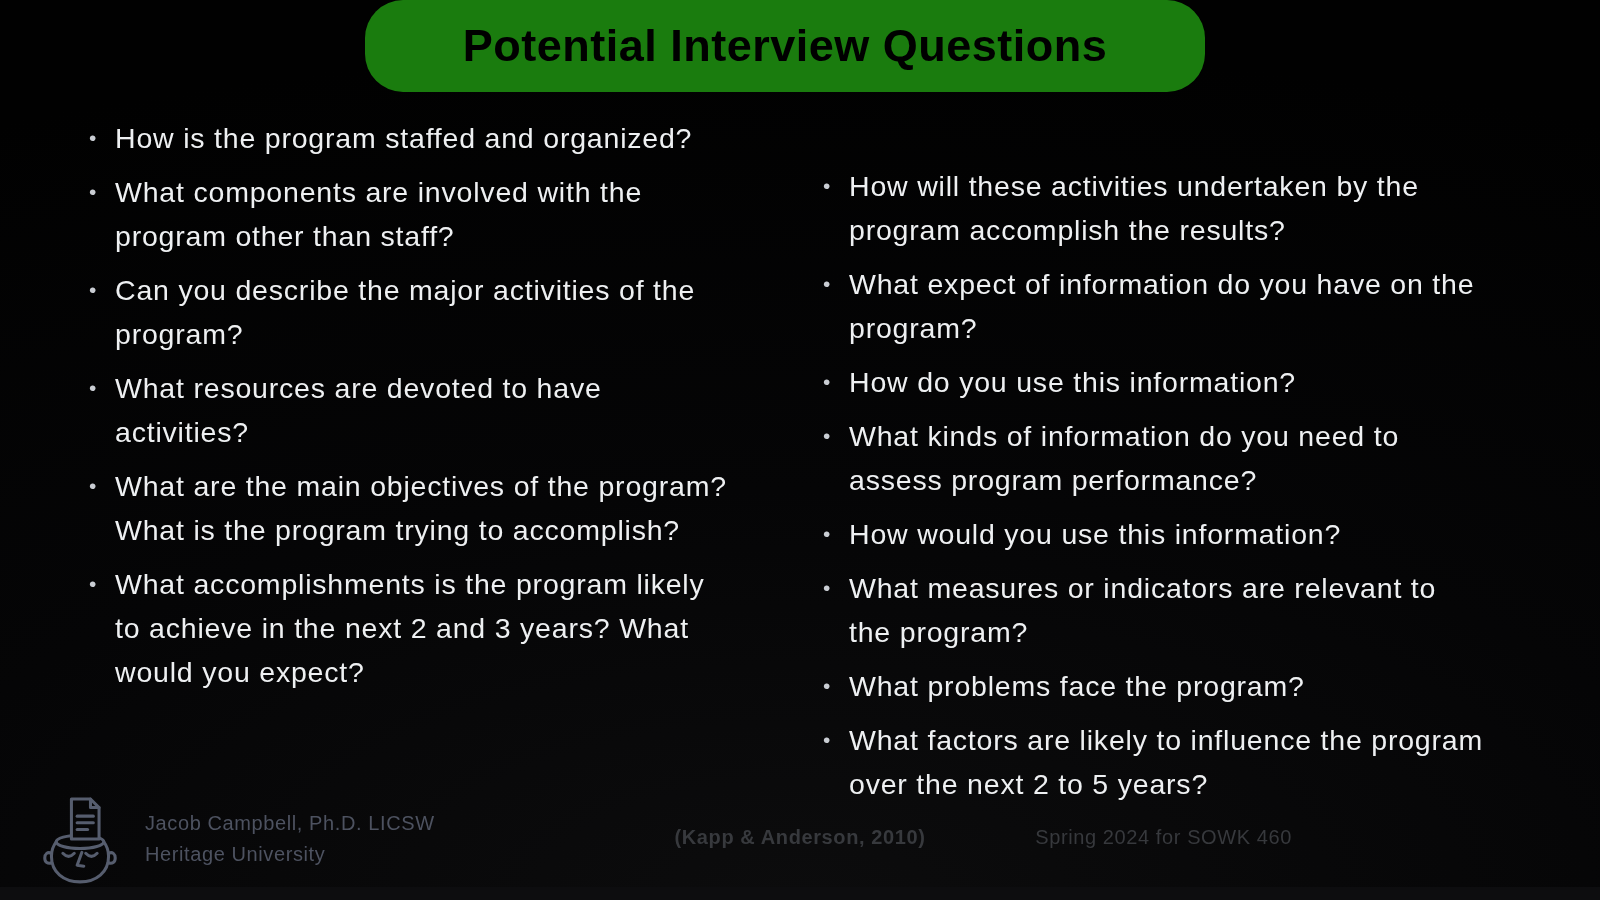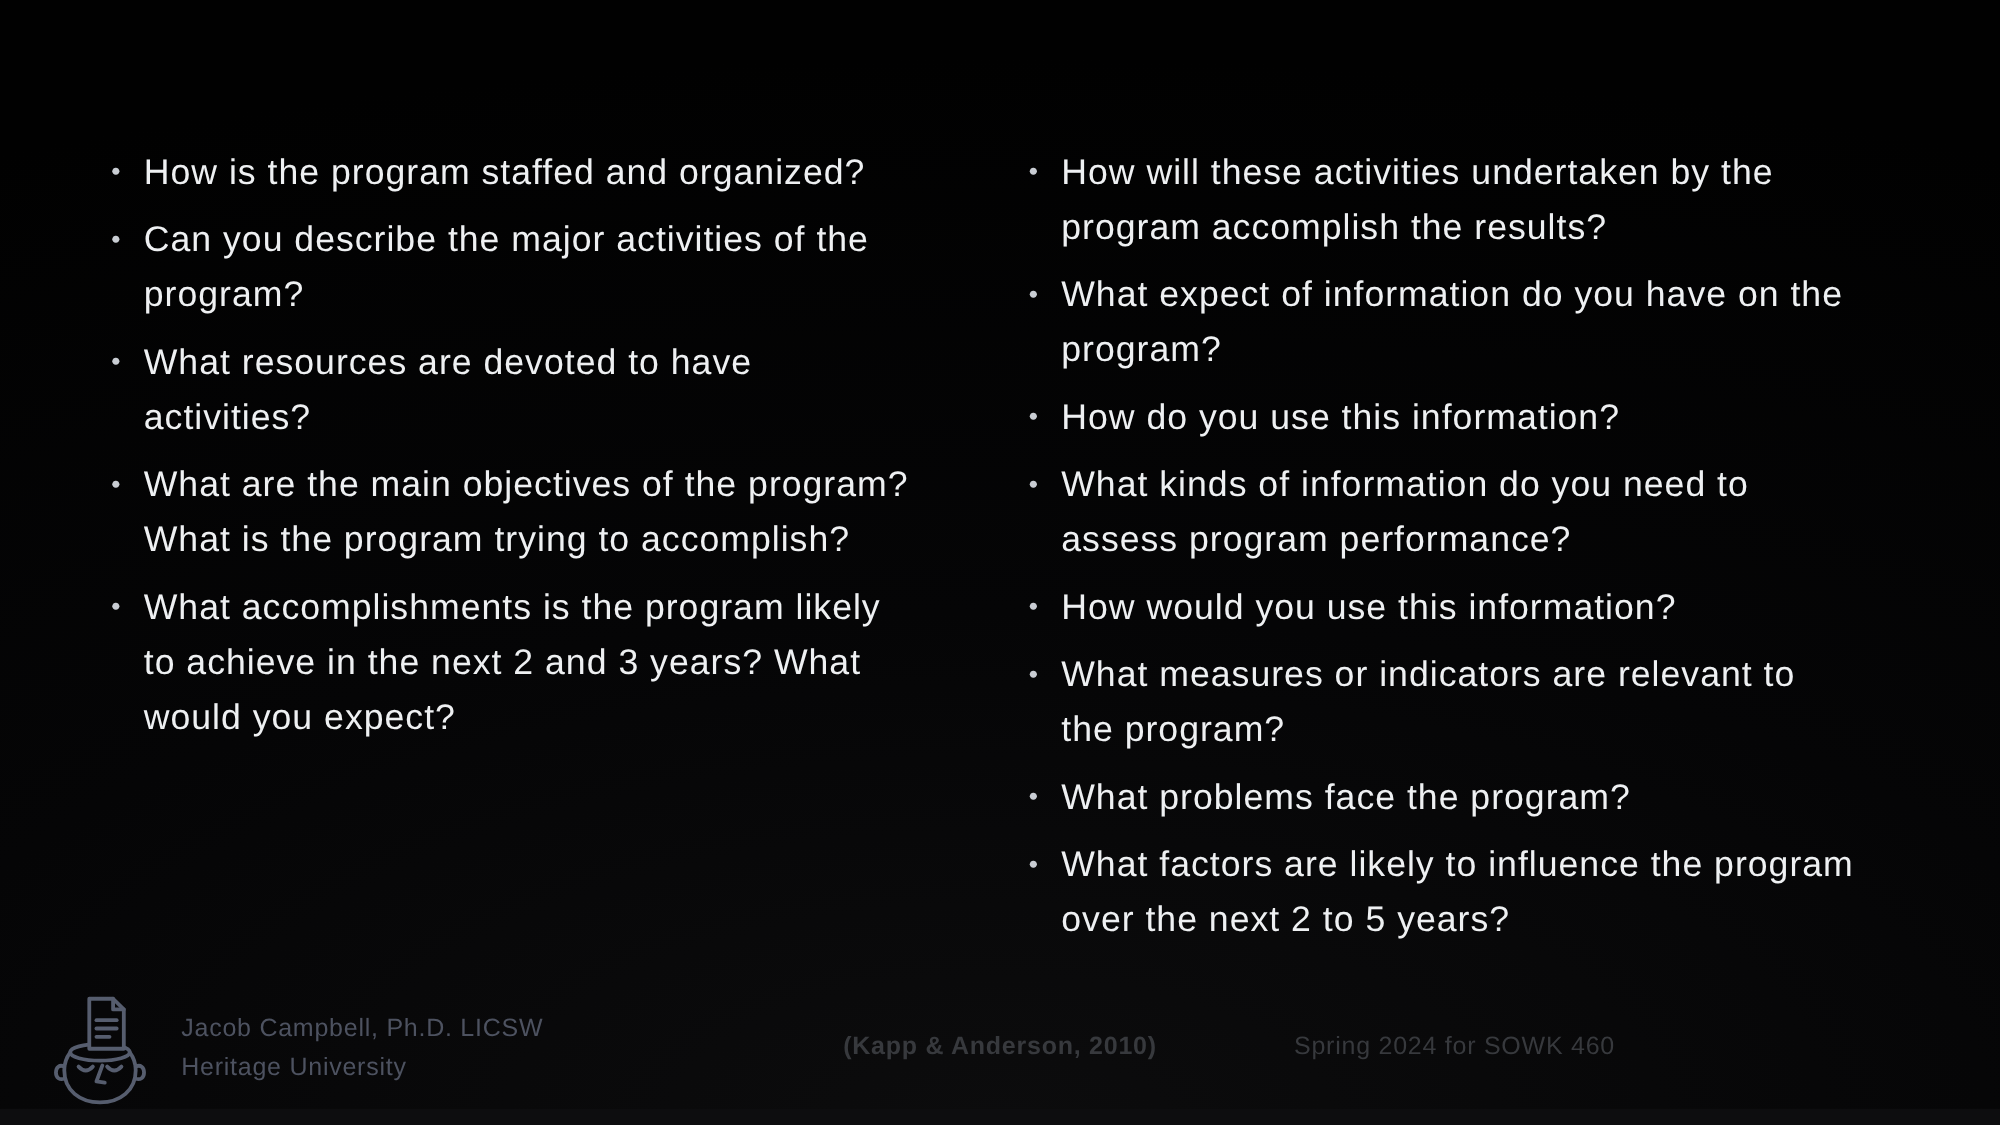--- a/index.html
+++ b/index.html
@@ -35,21 +35,21 @@
   .banner h1{
     font-size:45px;font-weight:700;color:var(--title-text);
     letter-spacing:.5px;
   }
   .content{
     position:absolute;left:88px;top:116px;width:1424px;
     display:flex;
   }
   .col{list-style:none;}
   .col-left{width:648px;}
-  .col-right{width:662px;margin-left:86px;}
+  .col-right{width:662px;margin-left:86px;margin-top:48px;}
   .col li{
     position:relative;
     padding-left:27px;
     font-size:28.5px;
     line-height:44px;
     letter-spacing:.8px;
     color:var(--body-text);
     margin-bottom:10px;
   }
   .col li::before{
@@ -83,24 +83,28 @@
     color:var(--footer-muted);
     letter-spacing:.6px;
     margin-left:44px;
   }
 </style>
 </head>
 <body>
 
 <div class="slide">
 
+  <div class="banner">
+    <h1>Potential Interview Questions</h1>
+  </div>
 
   <div class="content">
     <ul class="col col-left">
         <li>How is the program staffed and organized?</li>
+        <li>What components are involved with the program other than staff?</li>
         <li>Can you describe the major activities of the program?</li>
         <li>What resources are devoted to have activities?</li>
         <li>What are the main objectives of the program? What is the program trying to accomplish?</li>
         <li>What accomplishments is the program likely to achieve in the next 2 and 3 years? What would you expect?</li>
       </ul>
     <ul class="col col-right">
         <li>How will these activities undertaken by the program accomplish the results?</li>
         <li>What expect of information do you have on the program?</li>
         <li>How do you use this information?</li>
         <li>What kinds of information do you need to assess program performance?</li>

